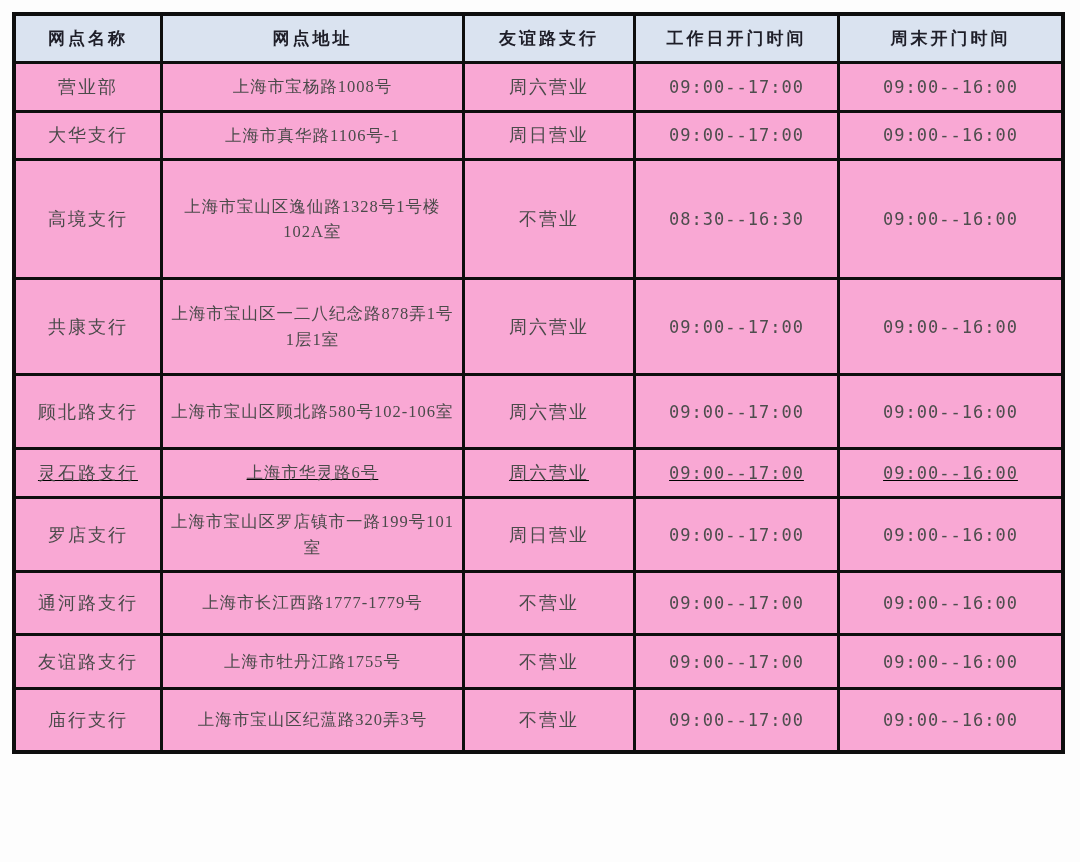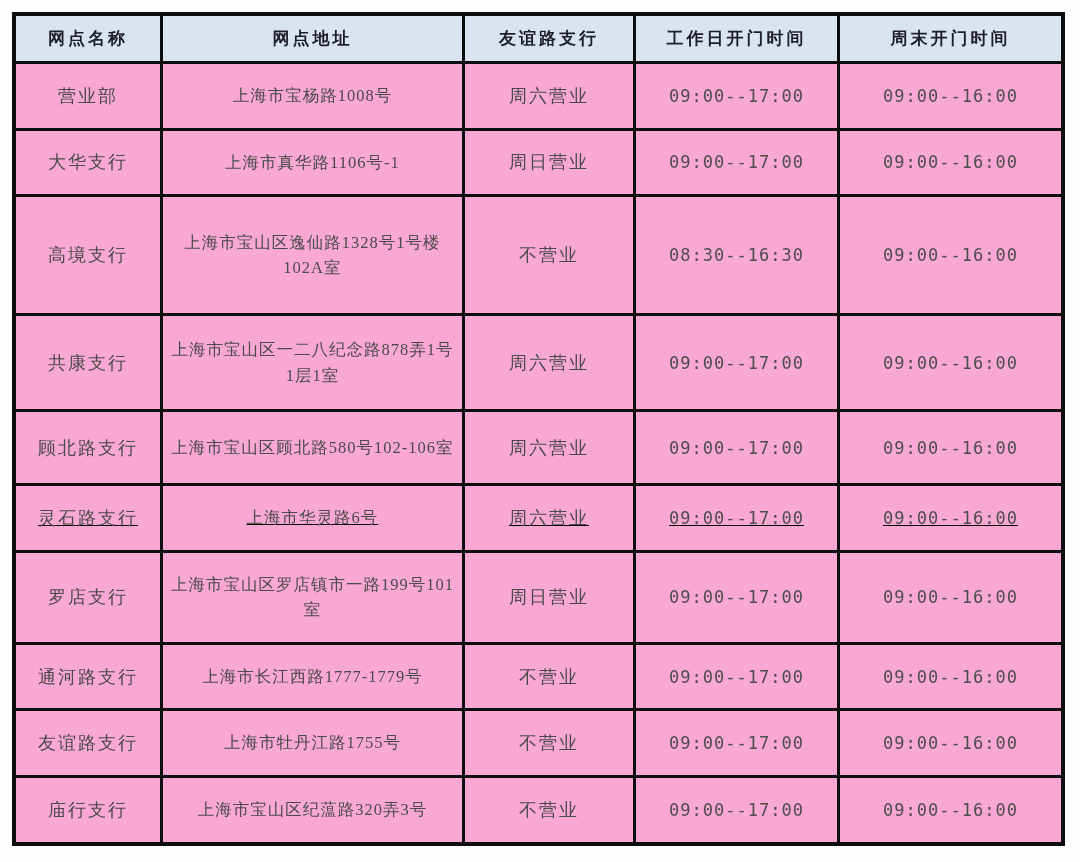--- a/index.html
+++ b/index.html
@@ -39,21 +39,21 @@
   td.cell-name,
   td.cell-status {
     color: #4a4a4a;
     font-size: 18px;
     letter-spacing: 2px;
   }
   td.cell-address {
     color: #4a4a4a;
     font-size: 16.5px;
     letter-spacing: 1px;
-    padding: 19px 6px;
+    padding: 10px 6px;
     line-height: 1.55;
   }
   td.cell-time {
     font-family: "DejaVu Sans Mono", monospace;
     color: #4d4d4d;
     font-size: 17px;
     letter-spacing: 1px;
     margin-top: 24px;
   }
 </style>

